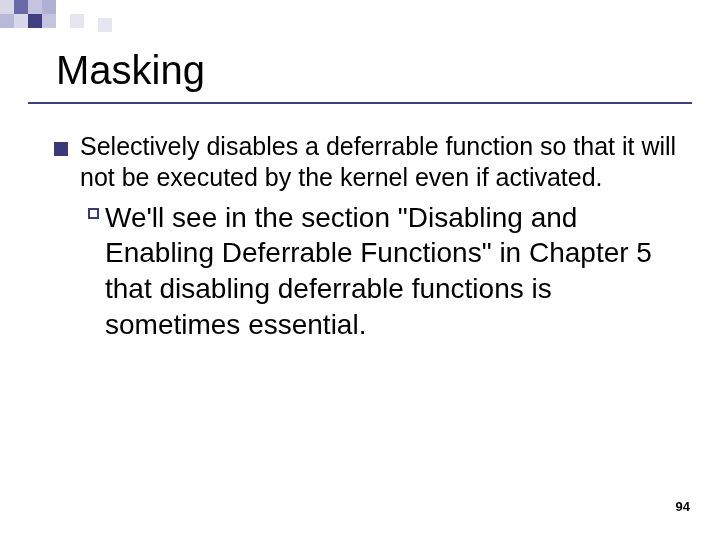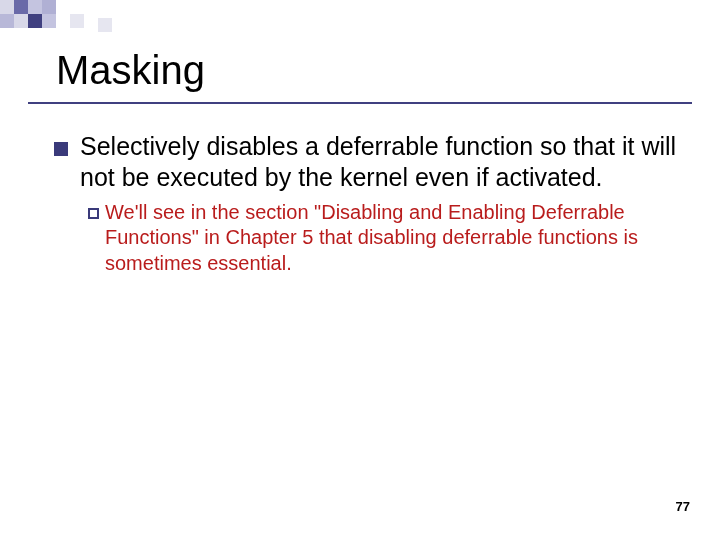--- a/index.html
+++ b/index.html
@@ -66,23 +66,23 @@
     margin-top: 4px;
   }
   .lvl2 .bullet-hollow {
     flex: 0 0 auto;
     width: 11px; height: 11px;
     border: 2px solid #3a3a7a;
     margin-top: 8px;
     margin-right: 6px;
   }
   .lvl2 .text {
-    font-size: 20px;
+    font-size: 28px;
     line-height: 1.28;
-    color: #b91c1c;
+    color: #000000;
   }
   .pagenum {
     position: absolute;
     right: 30px;
     bottom: 26px;
     font-size: 13px;
     font-weight: bold;
     color: #000;
   }
 </style>
@@ -111,13 +111,13 @@
       <div class="bullet-outer"></div>
       <div class="text">Selectively disables a deferrable function so that it will not be executed by the kernel even if activated.</div>
     </div>
     <div class="lvl2">
       <div class="bullet-hollow"></div>
       <div class="text">We'll see in the section "Disabling and Enabling Deferrable Functions" in Chapter 5 that disabling deferrable functions is sometimes essential.</div>
     </div>
   </div>
 </div>
 
-<div class="pagenum">77</div>
+<div class="pagenum">94</div>
 
 </body></html>

